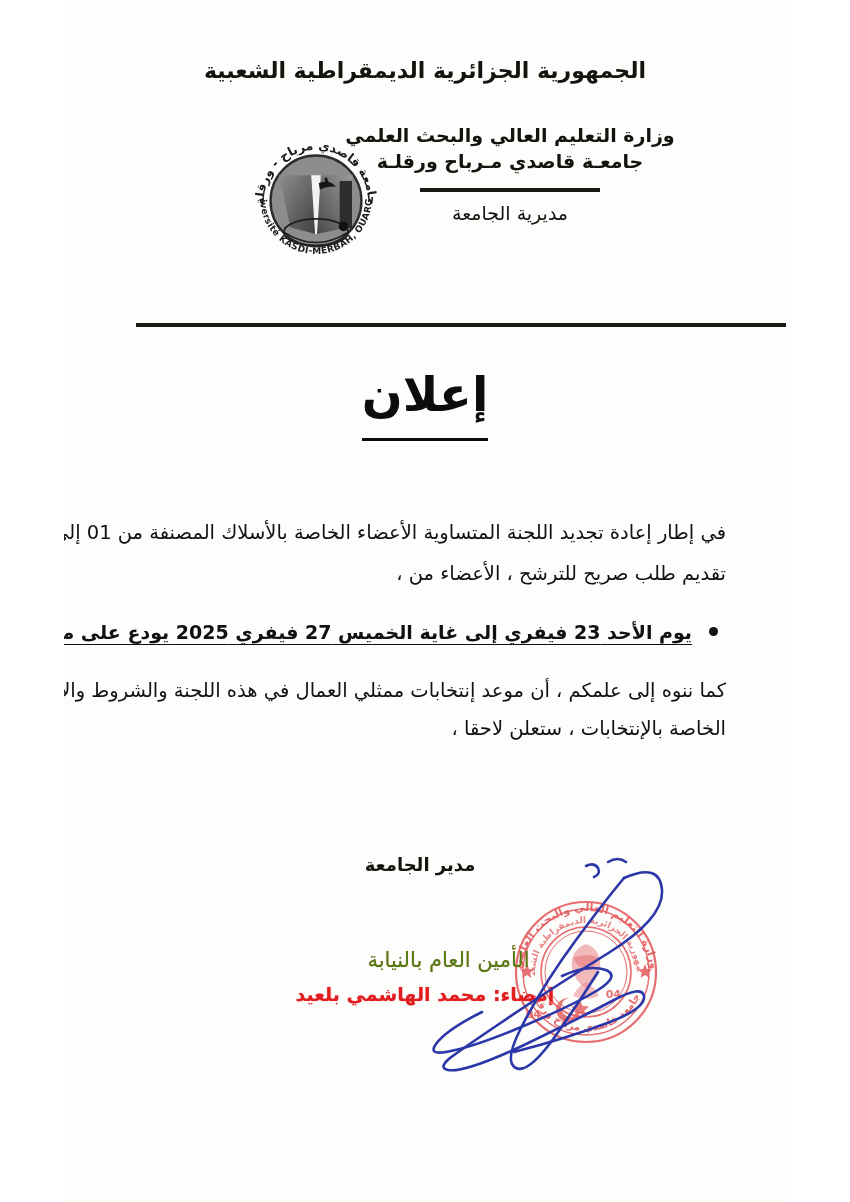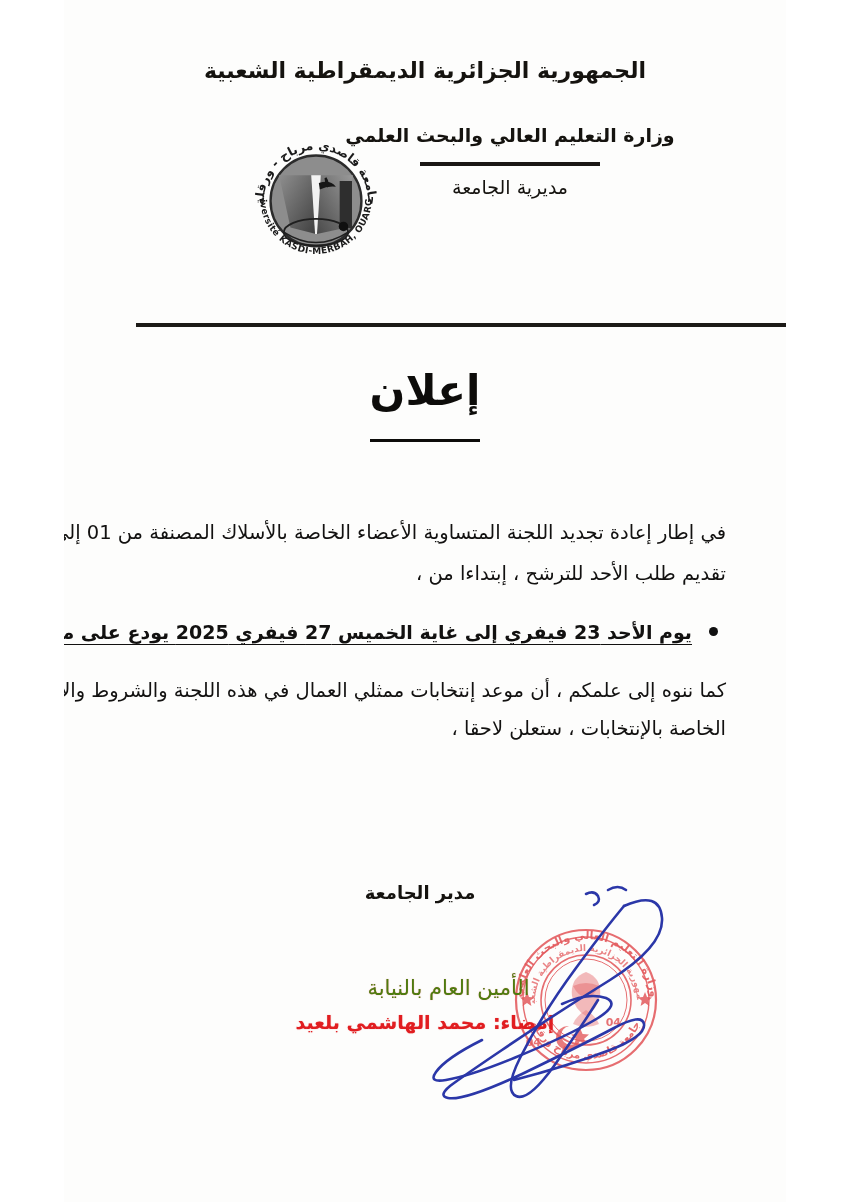--- a/index.html
+++ b/index.html
@@ -91,24 +91,24 @@
   .doc-title {
     position: absolute;
     top: 366px;
     left: 0;
     right: 0;
     text-align: center;
     direction: rtl;
   }
   .doc-title .word {
     display: inline-block;
-    font-size: 42px;
+    font-size: 48px;
     font-weight: bold;
     color: #0d0c0a;
-    padding-bottom: 24px;
+    padding-bottom: 16px;
     border-bottom: 3px solid #0d0c0a;
     letter-spacing: 1px;
   }
 
   
   .body-text {
     position: absolute;
     top: 512px;
     right: 60px;
     left: 72px;
@@ -149,21 +149,21 @@
   .closing-block { margin-top: 22px; }
   .closing-line {
     font-size: 19.5px;
     line-height: 38px;
     white-space: nowrap;
   }
 
   
   .sig-area {
     position: absolute;
-    top: 876px;
+    top: 848px;
     left: 0;
     right: 0;
     height: 320px;
     direction: rtl;
   }
   .sig-title {
     position: absolute;
     top: 6px;
     right: 0;
     left: 0;
@@ -222,20 +222,21 @@
 </style>
 </head>
 <body>
 
 <div class="page">
 
   <div class="republic-line">الجمهورية الجزائرية الديمقراطية الشعبية</div>
 
   <div class="ministry-block">
     <div class="ministry-line">وزارة التعليم العالي والبحث العلمي</div>
+    <div class="univ-line">جامعـة قاصدي مـرباح ورقلـة</div>
     <div class="short-rule"></div>
     <div class="directorate-line">مديرية الجامعة</div>
   </div>
 
   <div class="logo-wrap">
     <svg viewBox="0 0 150 150" xmlns="http://www.w3.org/2000/svg">
       <defs>
         <path id="arcTop" d="M 20,78 A 55,55 0 0 1 130,78" fill="none"></path>
         <path id="arcBot" d="M 16,74 A 59,59 0 0 0 134,74" fill="none"></path>
         <linearGradient id="gL" x1="0" y1="0" x2="1" y2="1">
@@ -273,21 +274,21 @@
 
   <div class="main-rule"></div>
 
   <div class="doc-title">
     <span class="word">إعلان</span>
   </div>
 
   <div class="body-text">
 
     <div class="para-line">في إطار إعادة تجديد اللجنة المتساوية الأعضاء الخاصة بالأسلاك المصنفة من 01 إلى 11 فوق</div>
-    <div class="para-line">تقديم طلب الأحد للترشح ، إبتداءا من ،</div>
+    <div class="para-line">تقديم طلب صريح للترشح ، الأعضاء من ،</div>
 
     <div class="bullet-block">
       <span class="bullet-dot"></span>
       <div class="bullet-line">يوم الأحد 23  فيفري إلى  غاية الخميس 27 فيفري 2025  يودع على مستوى   مصالح</div>
     </div>
 
     <div class="closing-block">
       <div class="closing-line">كما ننوه  إلى علمكم ، أن موعد إنتخابات ممثلي العمال في هذه اللجنة والشروط والإجراءات</div>
       <div class="closing-line">الخاصة بالإنتخابات ، ستعلن لاحقا ،</div>
     </div>

